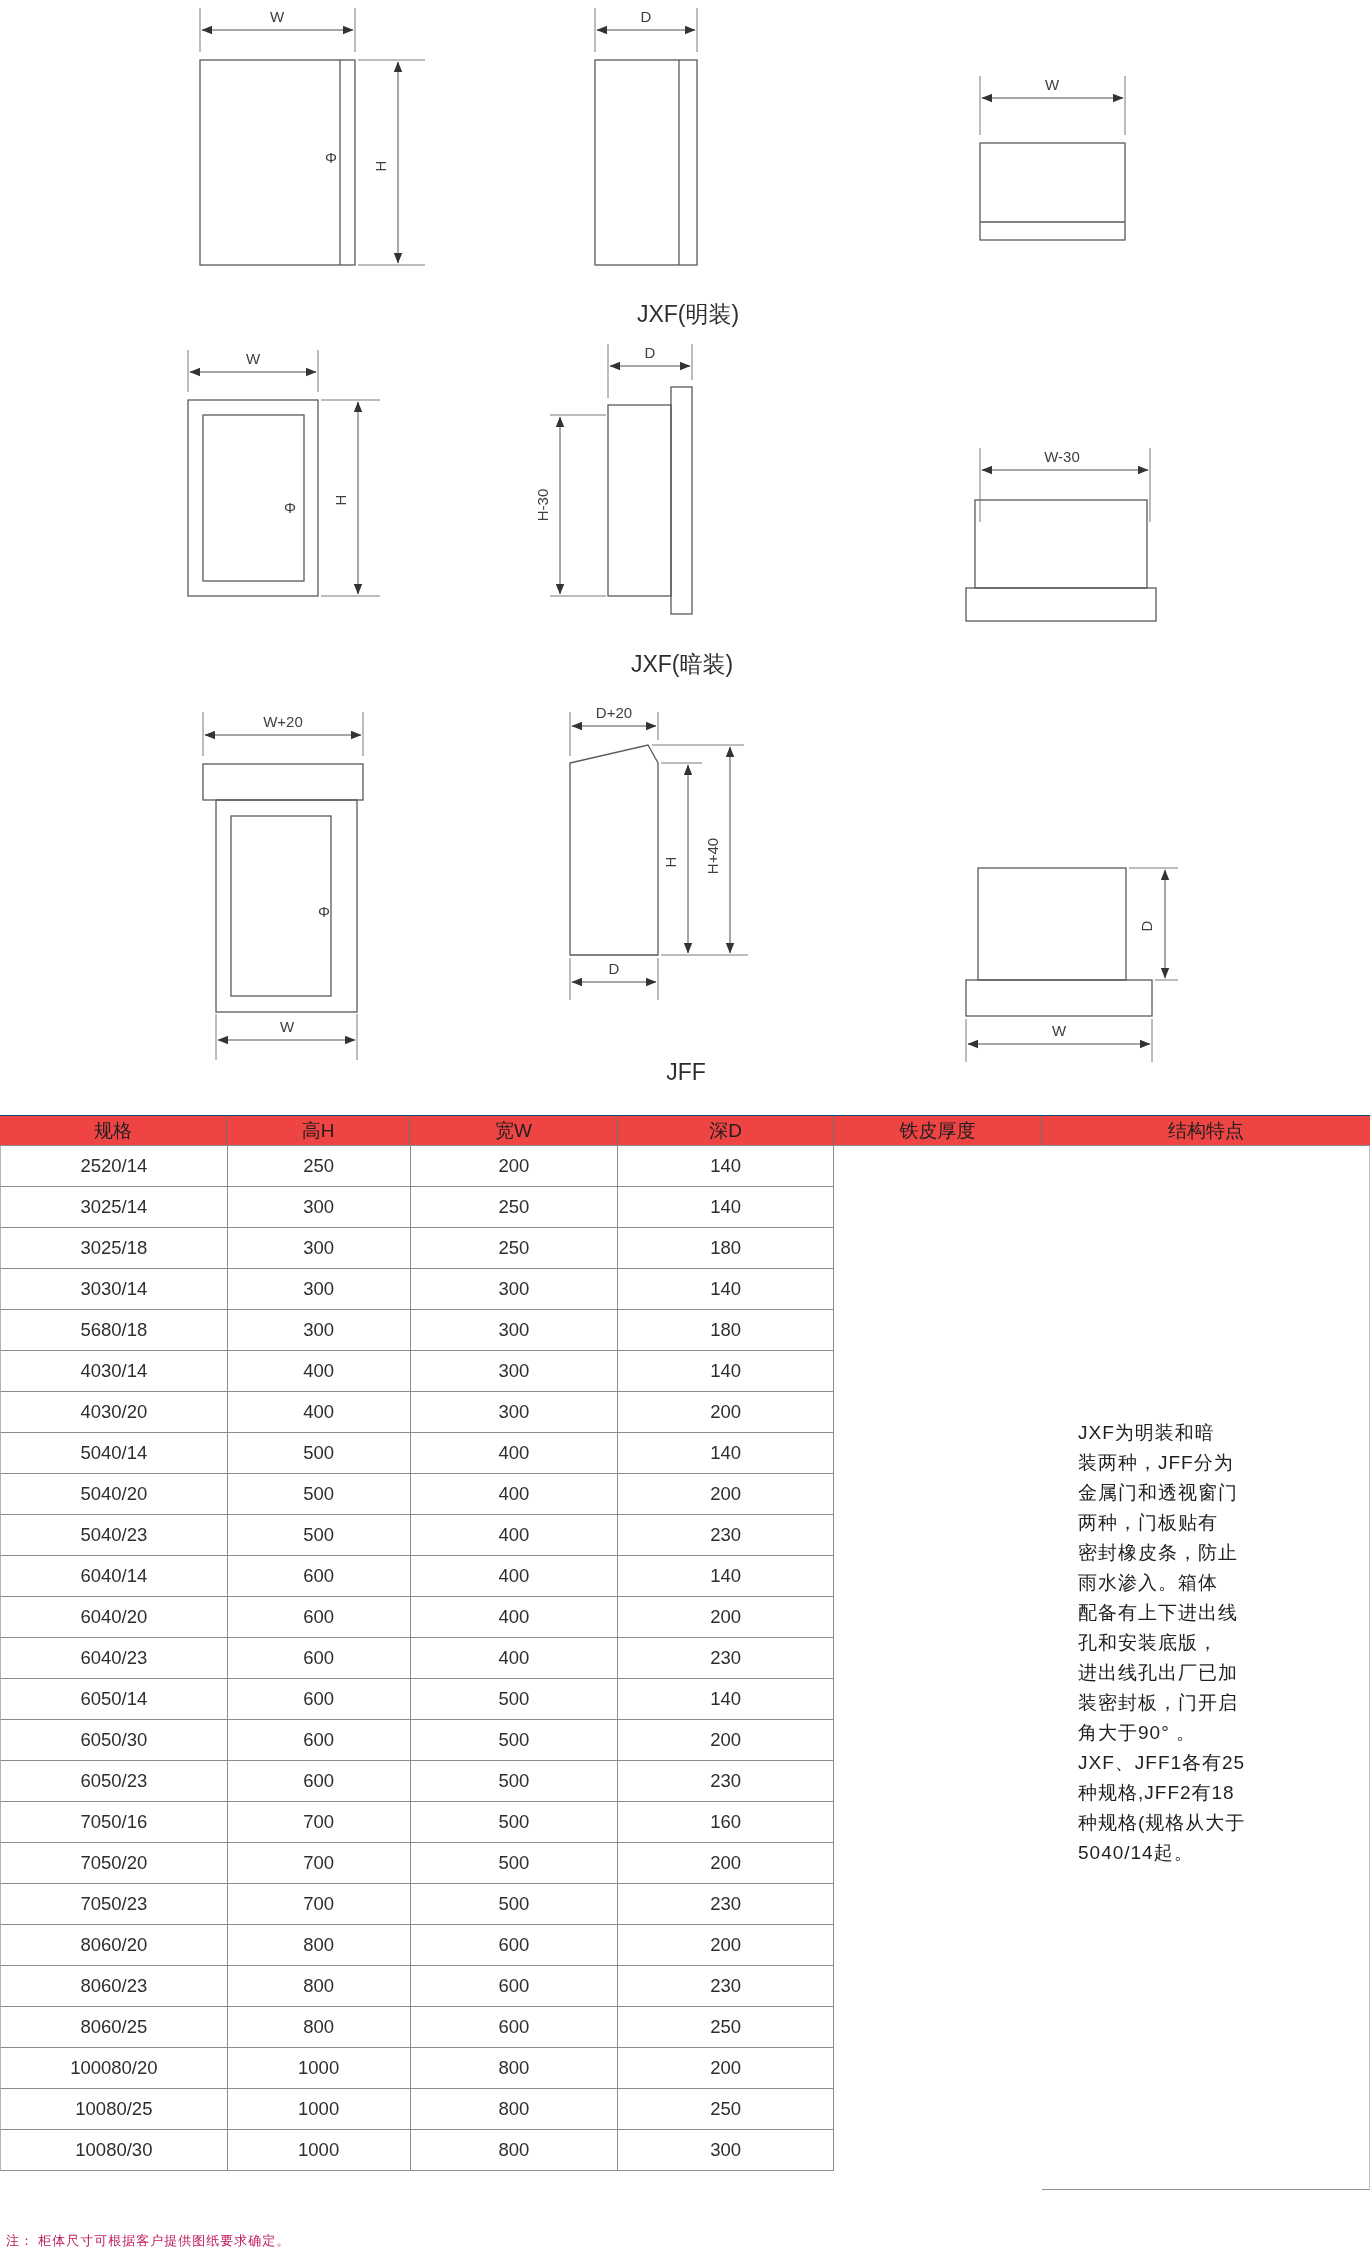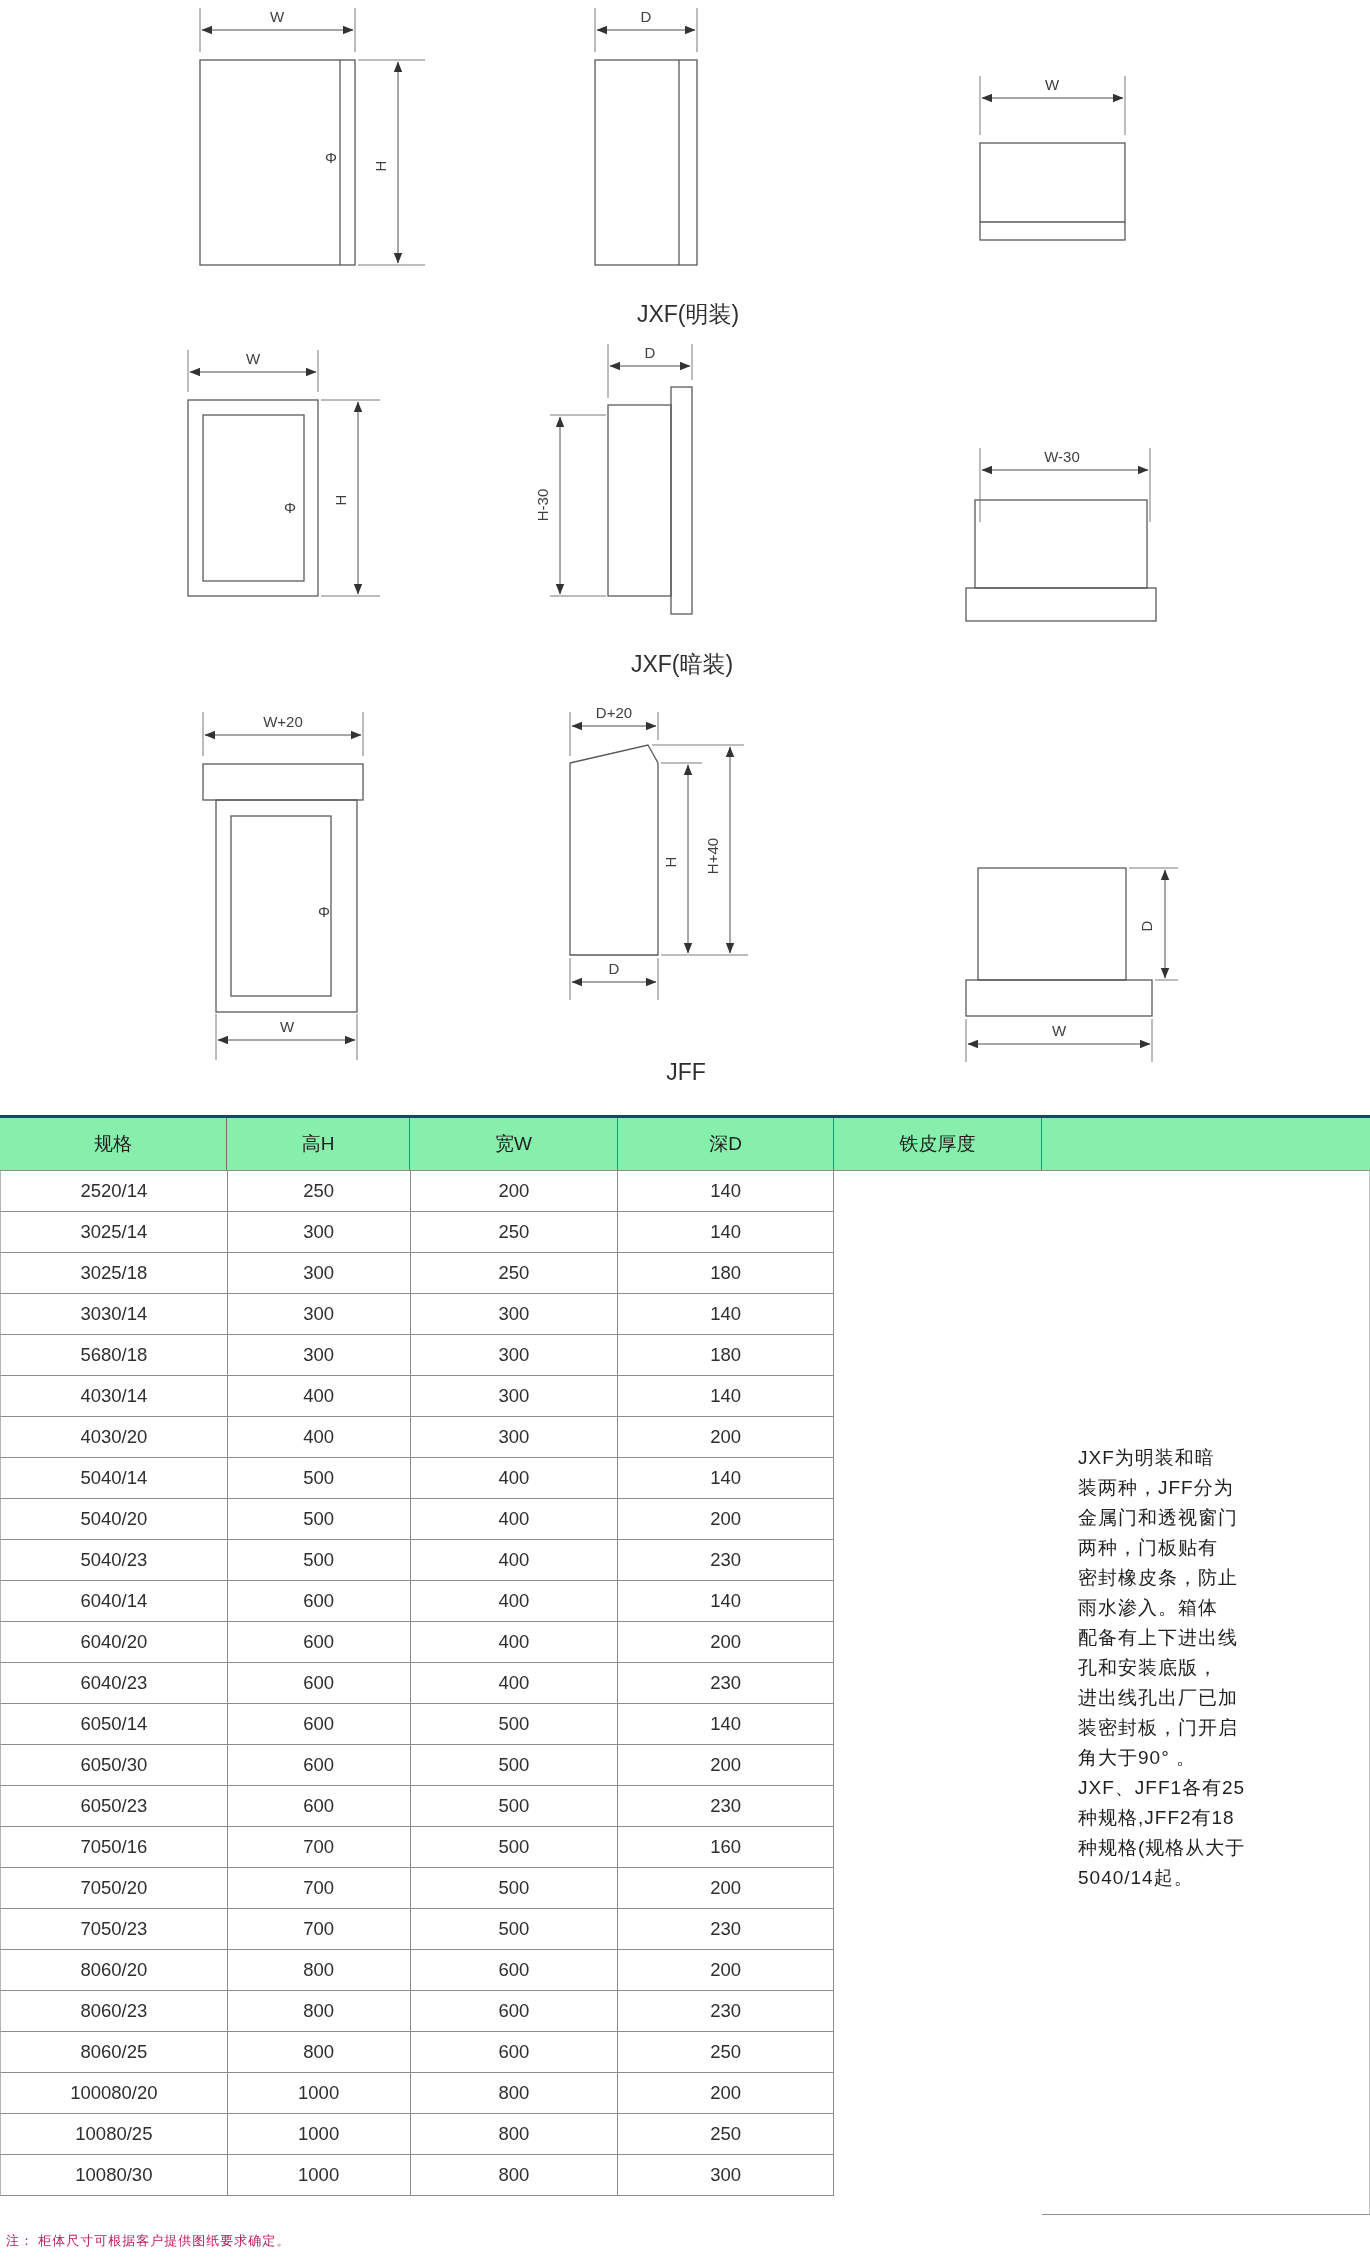--- a/index.html
+++ b/index.html
@@ -7,21 +7,21 @@
         font-family:"Liberation Sans",sans-serif;color:#222;}
   svg.drawings{position:absolute;top:0;left:0;}
   .shape{fill:none;stroke:#5a5a5a;stroke-width:1.3;}
   .ext{stroke:#7a7a7a;stroke-width:1;}
   .dim{stroke:#4f4f4f;stroke-width:1;}
   .dimlabel{font-family:"Liberation Sans",sans-serif;font-size:15px;fill:#3f3f3f;}
   .handle{font-family:"Liberation Sans",sans-serif;font-size:15px;fill:#3f3f3f;}
   .viewlabel{font-family:"Liberation Sans",sans-serif;font-size:23px;fill:#2e2e2e;}
 
   .tbl{position:absolute;top:1115px;left:0;width:1370px;}
-  .thead{display:flex;height:56px;background:#86efac;border-top:3px solid #0c4a6e;border-bottom:1px solid #8d8d8d;box-sizing:border-box;}
+  .thead{display:flex;height:31px;background:#ef4444;border-top:1px solid #0c4a6e;border-bottom:1px solid #8d8d8d;box-sizing:border-box;}
   .hcell{display:flex;align-items:center;justify-content:center;font-size:19px;color:#1f1f1f;
          border-right:1px solid #6f6f6f;box-sizing:border-box;}
   .hc0{width:227px;} .hc1{width:183px;} .hc2{width:208px;} .hc3{width:216px;text-align:right;} .hc4{width:208px;} .hc5{width:328px;border-right:none;}
   .tbody{position:relative;height:1044px;}
   .trow{display:flex;height:41px;width:834px;border-bottom:1px solid #8d8d8d;box-sizing:border-box;border-left:1px solid #b5b5b5;}
   .tcell{display:flex;align-items:center;justify-content:center;font-size:18.5px;color:#2e2e2e;
          border-right:1px solid #8d8d8d;box-sizing:border-box;}
   .c0{width:227px;} .c1{width:183px;} .c2{width:208px;} .c3{width:216px;border-right:1px solid #8d8d8d;}
   .thick-cell{position:absolute;left:834px;top:0;width:208px;height:1044px;box-sizing:border-box;
               border-right:1px solid #8d8d8d;border-bottom:1px solid #8d8d8d;}
@@ -167,20 +167,21 @@
     <text class="viewlabel" x="686" y="1080" text-anchor="middle">JFF</text>
   </svg>
 
   <div class="tbl">
     <div class="thead">
       <div class="hcell hc0">规格</div>
       <div class="hcell hc1">高H</div>
       <div class="hcell hc2">宽W</div>
       <div class="hcell hc3">深D</div>
       <div class="hcell hc4">铁皮厚度</div>
+      <div class="hcell hc5">结构特点</div>
     </div>
     <div class="tbody">
       <div>
           <div class="trow">
             <div class="tcell c0">2520/14</div>
             <div class="tcell c1">250</div>
             <div class="tcell c2">200</div>
             <div class="tcell c3">140</div>
           </div>
           <div class="trow">

